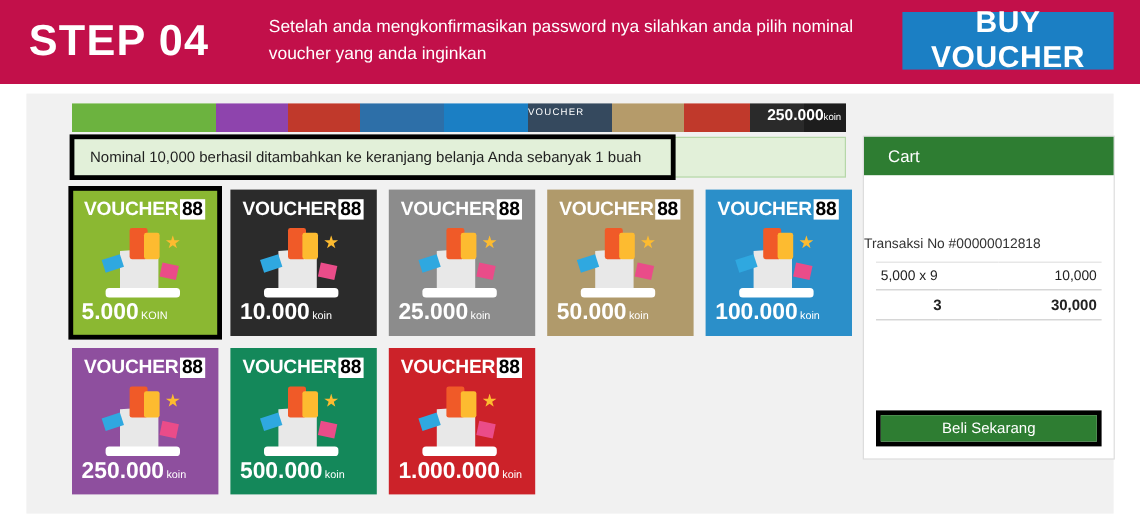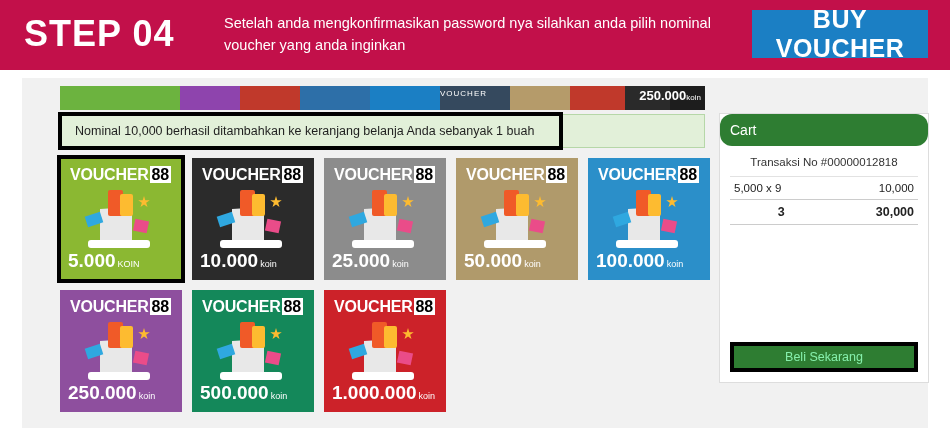--- a/index.html
+++ b/index.html
@@ -277,29 +277,28 @@
     background: #ffffff;
     box-shadow: 0 0 0 1px #dddddd;
   }
   .cart-header {
     height: 32px;
     background: #2e7d32;
     color: #ffffff;
     font-size: 14px;
     display: flex;
     align-items: center;
-    padding-left: 10px;
+    padding-left: 20px;
     box-sizing: border-box;
-    border-radius: 12px;
   }
   .cart-trx {
-    text-align: center;
     font-size: 11.5px;
     color: #333333;
     padding: 10px 0 8px;
+    margin-top: 42px;
   }
   .cart-table {
     width: 188px;
     margin: 0 auto;
     border-collapse: collapse;
     font-size: 11.5px;
     color: #222222;
   }
   .cart-table td {
     padding: 5px 4px;
@@ -322,21 +321,21 @@
     height: 30px;
     border: 4px solid #000000;
     box-sizing: border-box;
   }
   .buy-now {
     position: absolute;
     left: 0; top: 0;
     width: 100%;
     height: 100%;
     background: #2e7d32;
-    color: #86efac;
+    color: #ffffff;
     font-size: 12.5px;
     border: none;
     cursor: pointer;
     font-family: "Liberation Sans", sans-serif;
   }
 </style>
 </head>
 <body>
 
 <div class="header">

